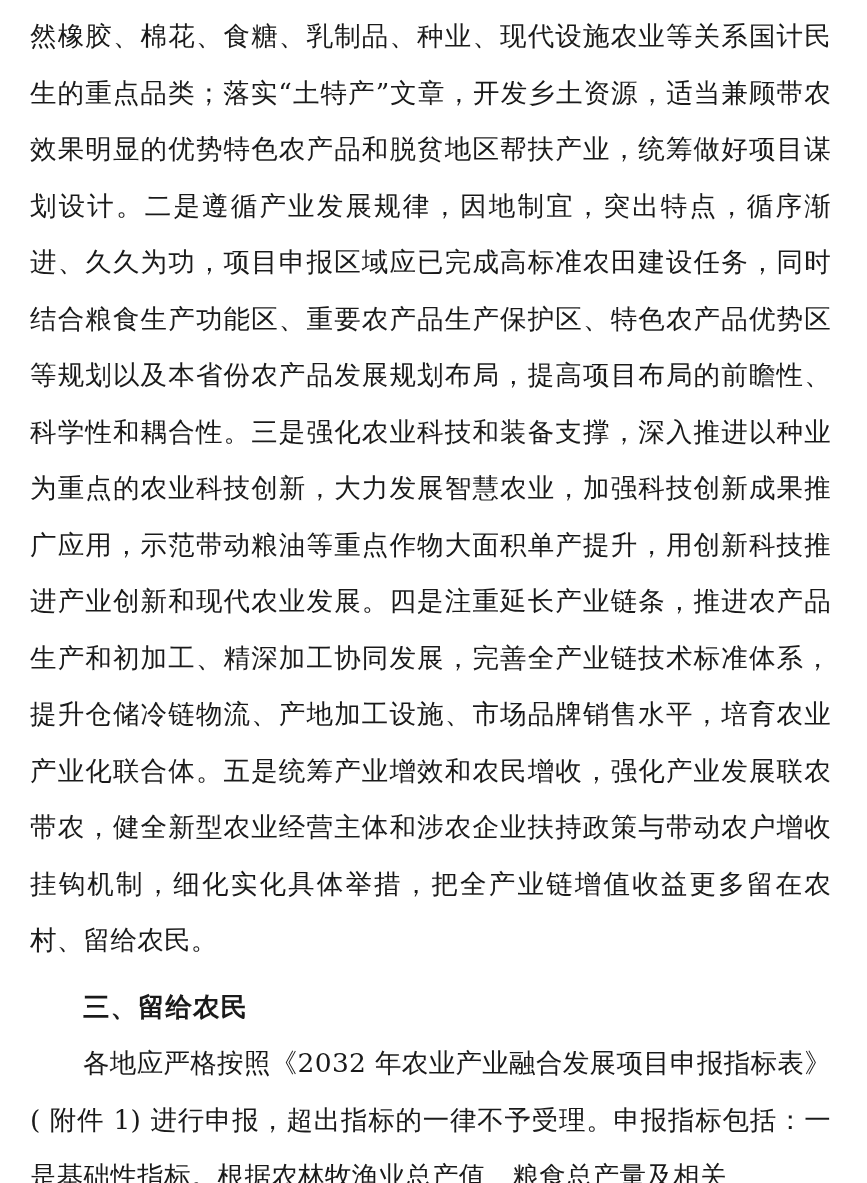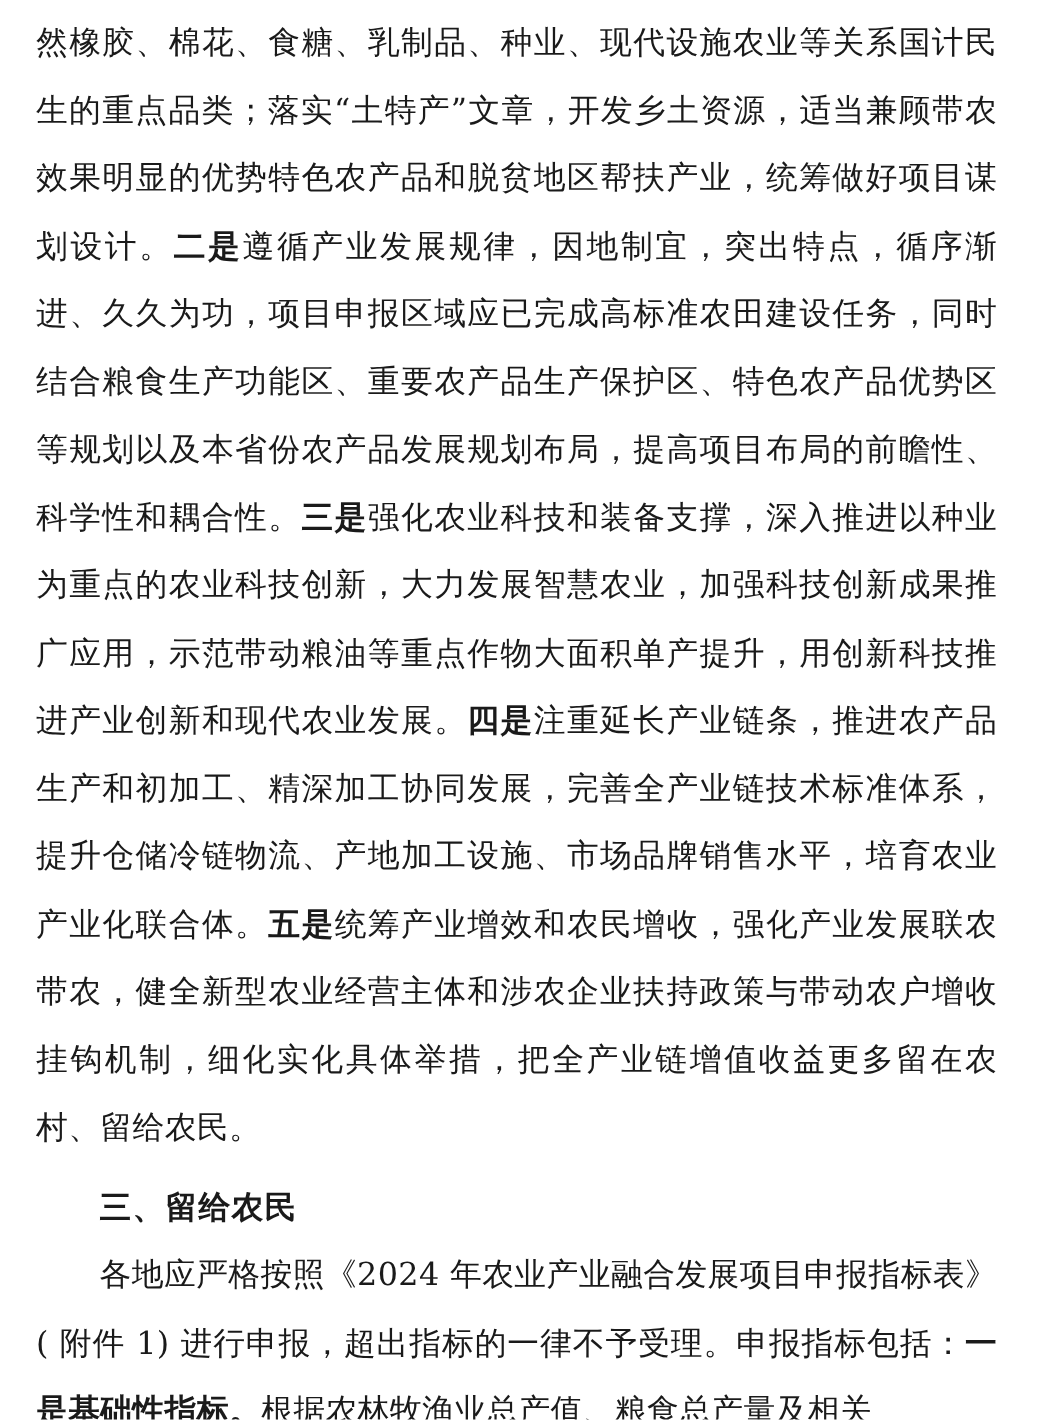--- a/index.html
+++ b/index.html
@@ -26,21 +26,21 @@
     line-height: 56.5px;
     text-align: justify;
     text-justify: inter-ideograph;
     letter-spacing: 0.3px;
     margin: 0;
   }
   .para.indent {
     text-indent: 2em;
   }
   .b {
-    font-weight: bold;
+    font-weight: normal;
   }
   .heading {
     font-size: 26.5px;
     line-height: 56.5px;
     font-weight: bold;
     text-indent: 2em;
     margin: 0;
     letter-spacing: 1px;
   }
   .spacer-sm { height: 10px; }
@@ -52,16 +52,16 @@
 
   <p class="para">
     <span>然橡胶、棉花、食糖、乳制品、种业、现代设施农业等关系国计民生的重点品类；落实“土特产”文章，开发乡土资源，适当兼顾带农效果明显的优势特色农产品和脱贫地区帮扶产业，统筹做好项目谋划设计。</span><span class="b">二是</span><span>遵循产业发展规律，因地制宜，突出特点，循序渐进、久久为功，项目申报区域应已完成高标准农田建设任务，同时结合粮食生产功能区、重要农产品生产保护区、特色农产品优势区等规划以及本省份农产品发展规划布局，提高项目布局的前瞻性、科学性和耦合性。</span><span class="b">三是</span><span>强化农业科技和装备支撑，深入推进以种业为重点的农业科技创新，大力发展智慧农业，加强科技创新成果推广应用，示范带动粮油等重点作物大面积单产提升，用创新科技推进产业创新和现代农业发展。</span><span class="b">四是</span><span>注重延长产业链条，推进农产品生产和初加工、精深加工协同发展，完善全产业链技术标准体系，提升仓储冷链物流、产地加工设施、市场品牌销售水平，培育农业产业化联合体。</span><span class="b">五是</span><span>统筹产业增效和农民增收，强化产业发展联农带农，健全新型农业经营主体和涉农企业扶持政策与带动农户增收挂钩机制，细化实化具体举措，把全产业链增值收益更多留在农村、留给农民。</span>
   </p>
 
   <div class="spacer-sm"></div>
 
   <p class="heading">三、留给农民</p>
 
   <p class="para indent">
-    <span>各地应严格按照《2024 年农业产业融合发展项目申报指标表》( 附件 1) 进行申报，超出指标的一律不予受理。申报指标包括：</span><span class="b">一是基础性指标。</span><span>根据农林牧渔业总产值、粮食总产量及相关</span>
+    <span>各地应严格按照《2032 年农业产业融合发展项目申报指标表》( 附件 1) 进行申报，超出指标的一律不予受理。申报指标包括：</span><span class="b">一是基础性指标。</span><span>根据农林牧渔业总产值、粮食总产量及相关</span>
   </p>
 
 </div>
 
 </body></html>

